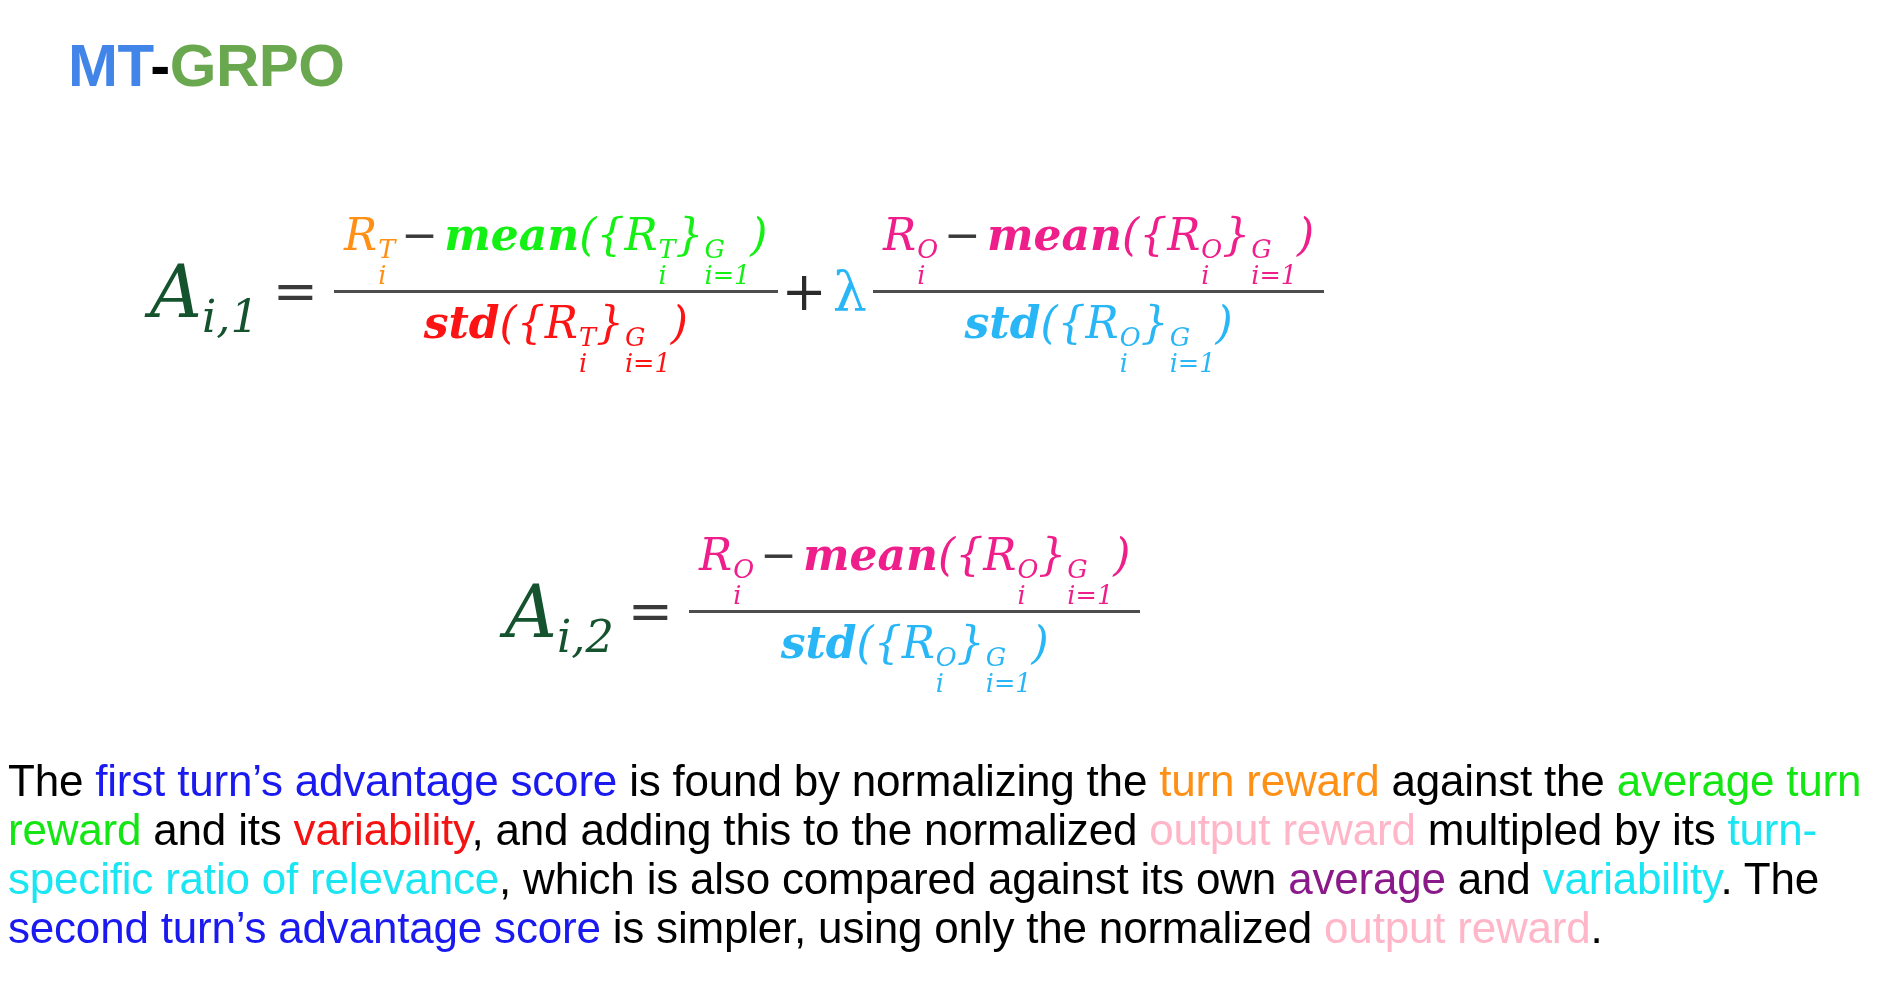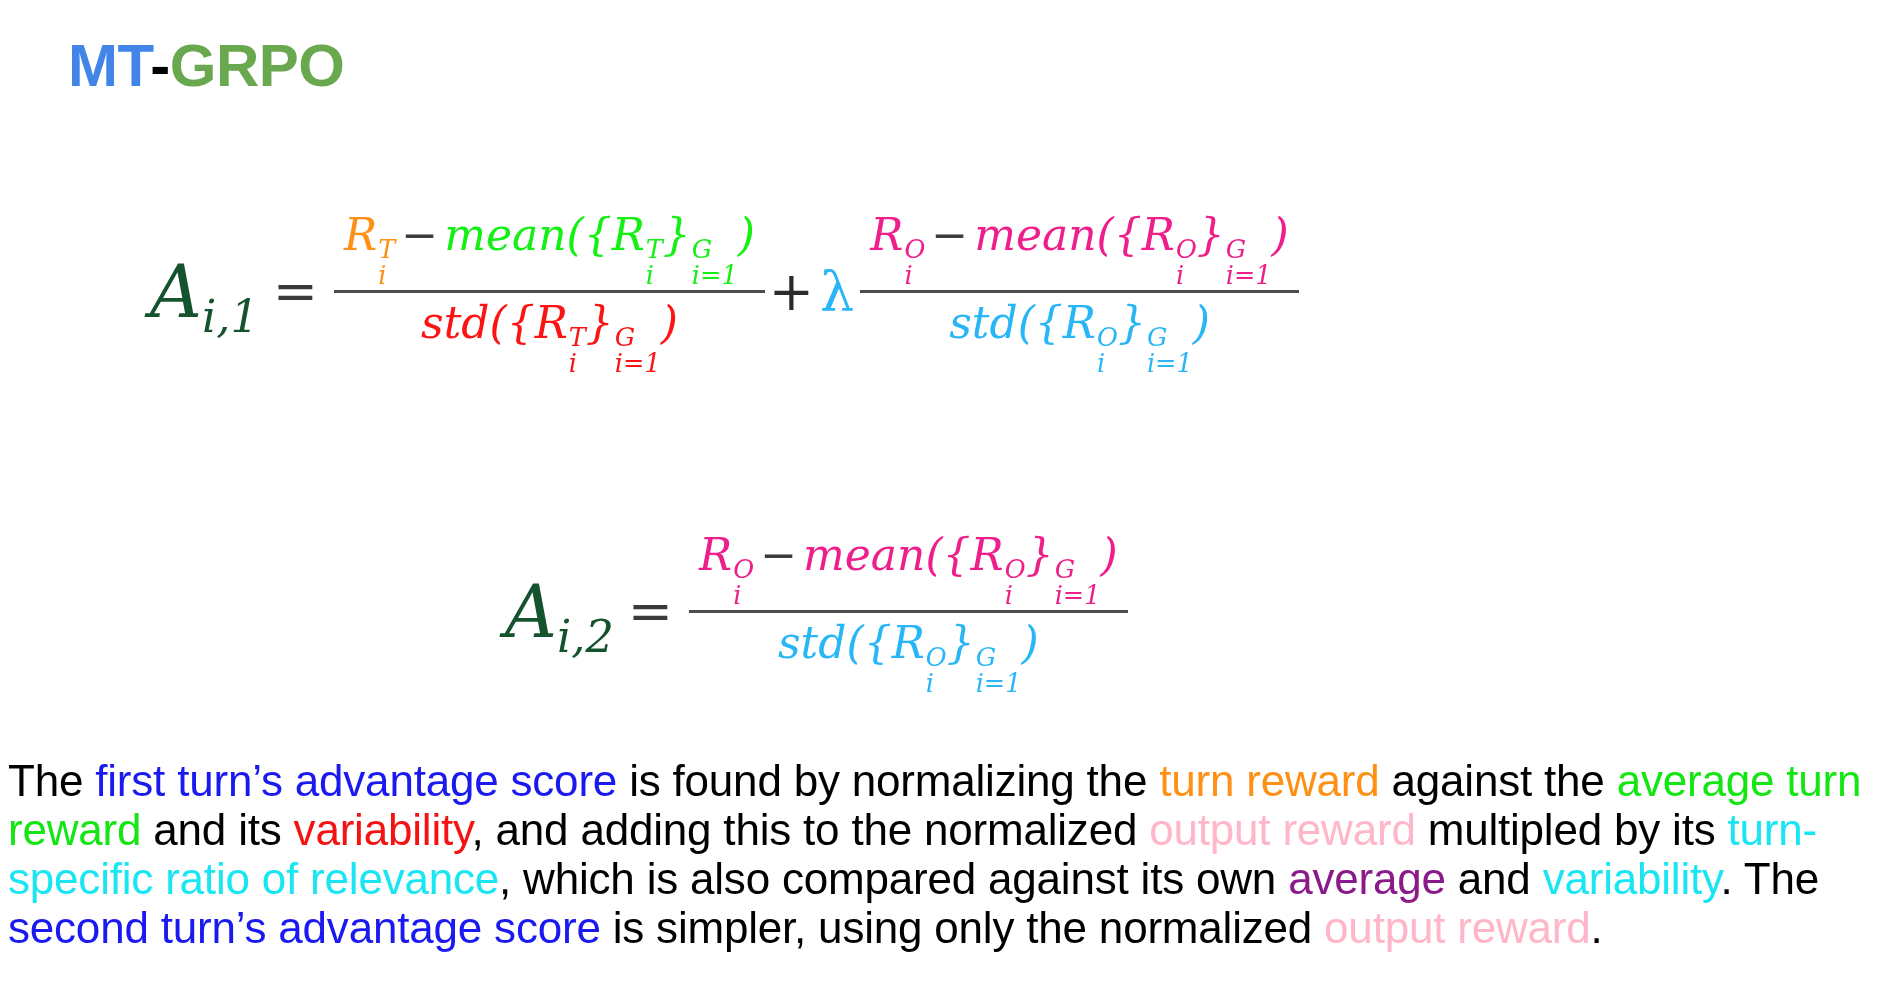--- a/index.html
+++ b/index.html
@@ -116,21 +116,21 @@
     text-align: left;
     font-style: italic;
     margin-left: 1px;
   }
   .m-subsup .sup { display: block; }
   .m-subsup .sub { display: block; }
   .m-op {
     font-style: normal;
     padding: 0 6px;
   }
-  .m-fn { font-style: italic; }
+  .m-fn { font-style: italic; font-weight: bold; }
 
   
   .c-orange  { color: #ff9016; }
   .c-green   { color: #14f014; }
   .c-red     { color: #fc1414; }
   .c-magenta { color: #ee1f8b; }
   .c-cyan    { color: #29b6f6; }
   .c-minus   { color: #3a3a3a; }
 
   

